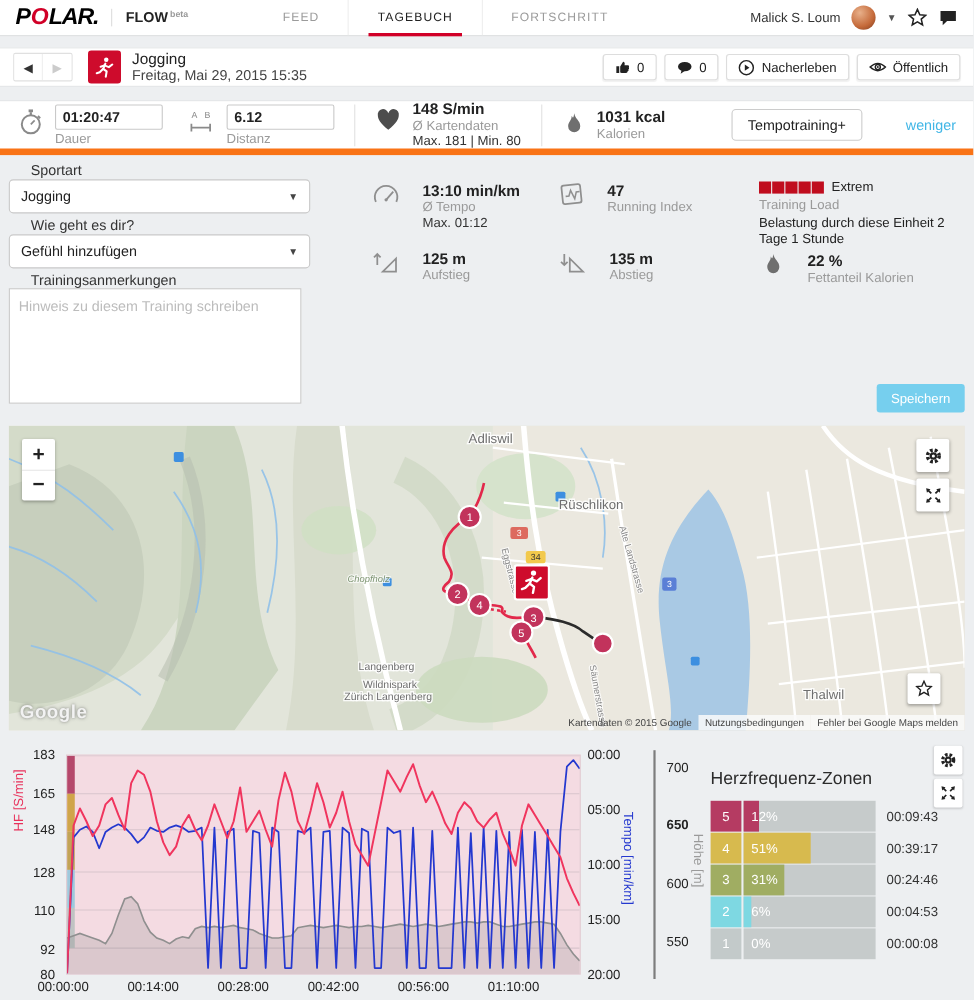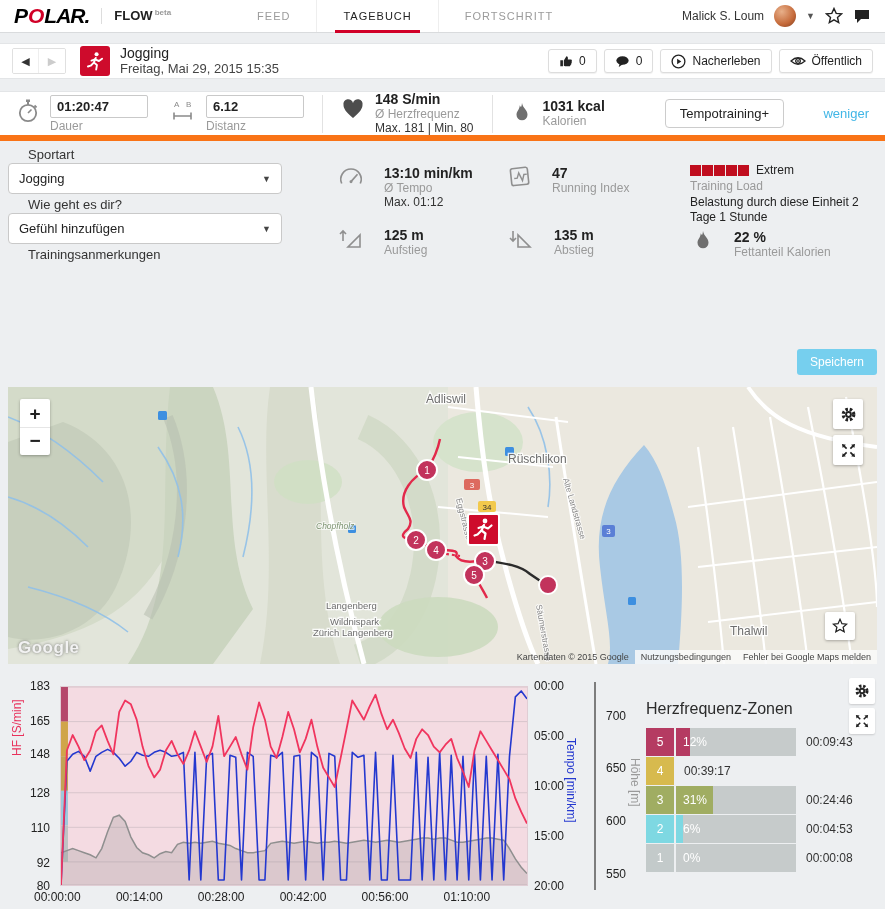--- a/index.html
+++ b/index.html
@@ -81,21 +81,21 @@
   .parklabel{fill:#7d9471;font-style:italic;}
   
   .bottom{margin:14px 8px 0;position:relative;height:234px;}
   .chartbox{position:absolute;left:0;top:0;width:632px;height:234px;}
   .plot{position:absolute;left:52px;top:8px;width:468px;height:200px;background:#f4dbe2;border:1px solid #e0cdd4;}
   .plot svg{position:absolute;inset:0;width:100%;height:100%;}
   .tick{position:absolute;font-size:12px;color:#222;}
   #hf-ticks{position:absolute;left:0;top:8px;width:46px;height:200px;}
   #hf-ticks .tick{right:4px;}
   #tempo-ticks{position:absolute;left:526px;top:8px;width:44px;height:200px;}
-  #hoehe-ticks{position:absolute;left:596px;top:22px;width:34px;height:200px;}
+  #hoehe-ticks{position:absolute;left:596px;top:4px;width:34px;height:200px;}
   #x-ticks{position:absolute;left:0;top:212px;width:632px;height:16px;}
   .axlabel{position:absolute;font-size:12px;}
   .hf-axlabel{left:2px;top:78px;transform:rotate(-90deg);transform-origin:left top;color:#e8315b;}
   .tempo-axlabel{left:556px;top:60px;writing-mode:vertical-rl;color:#2438cf;}
   .hoehe-axlabel{left:620px;top:80px;writing-mode:vertical-rl;color:#9a9a9a;}
   .hoehe-axis{position:absolute;left:586px;top:4px;width:2px;height:208px;background:#7d7d7d;}
   
   .zones{position:absolute;left:632px;top:0;width:237px;height:234px;}
   .zones-title{font-size:16px;color:#2b2b2b;margin:22px 0 10px 6px;}
   .zctl{position:absolute;width:26px;height:26px;right:2px;background:#fff;border-radius:2px;box-shadow:0 1px 2px rgba(0,0,0,.15);display:flex;align-items:center;justify-content:center;cursor:pointer;}
@@ -212,21 +212,21 @@
       <div class="slabel">Distanz</div>
     </div>
   </div>
   <div class="sep"></div>
   <div class="sgroup">
     <svg class="sicon" width="24" height="22" viewBox="0 0 24 22" style="margin-top:6px;">
         <path d="M12 20 C4.5 14 2.5 10 2.5 7 A4.6 4.6 0 0 1 12 5 A4.6 4.6 0 0 1 21.5 7 C21.5 10 19.5 14 12 20 Z" fill="#4d4d4d"></path>
       </svg>
     <div>
       <div class="sval">148 S/min</div>
-      <div class="ssub">Ø Herzfrequenz</div>
+      <div class="ssub">Ø Kartendaten</div>
       <div class="sminmax">Max. 181  |  Min. 80</div>
     </div>
   </div>
   <div class="sep"></div>
   <div class="sgroup">
     <svg class="sicon" width="22" height="24" viewBox="0 0 24 26" style="margin-top:2px;">
         <path d="M12 2 C13 8 18 9 18 15 A6 6 0 0 1 6 15 C6 10.5 9.5 9.5 9.5 4.5 C10.8 7 11.3 7.5 12 2 Z" fill="#6f6f6f"></path>
       </svg>
     <div>
       <div class="sval">1031 kcal</div>
@@ -242,20 +242,21 @@
   <div class="selectbox" style="left:8px;top:22px;">
     <span>Jogging</span>
     <span class="sb-caret">▼</span>
   </div>
   <div class="flabel" style="left:8px;top:56px;">Wie geht es dir?</div>
   <div class="selectbox" style="left:8px;top:72px;">
     <span>Gefühl hinzufügen</span>
     <span class="sb-caret">▼</span>
   </div>
   <div class="flabel" style="left:8px;top:106px;">Trainingsanmerkungen</div>
+  <textarea class="notes" placeholder="Hinweis zu diesem Training schreiben" style=""></textarea>
   <button class="savebtn">Speichern</button>
 
   <div class="metric" style="left:338px;top:24px;">
     <svg class="micon" width="26" height="24" viewBox="0 0 28 24">
         <path d="M4 19 A11 11 0 1 1 24 19" fill="none" stroke="#8f8f8f" stroke-width="1.8"></path>
         <path d="M14 17 L21 9" stroke="#8f8f8f" stroke-width="1.8"></path>
         <circle cx="14" cy="17" r="1.6" fill="#8f8f8f"></circle>
       </svg>
     <div>
       <div class="mval">13:10 min/km</div>
@@ -480,21 +481,21 @@
         <span class="tick" style="top: -7px; left: 0px;">00:00</span>
         <span class="tick" style="top: 43px; left: 0px;">05:00</span>
         <span class="tick" style="top: 93px; left: 0px;">10:00</span>
         <span class="tick" style="top: 143px; left: 0px;">15:00</span>
         <span class="tick" style="top: 193px; left: 0px;">20:00</span>
       </div>
     <div class="axlabel tempo-axlabel">Tempo [min/km]</div>
     <div class="hoehe-axis"></div>
     <div id="hoehe-ticks">
         <span class="tick" style="top: 8.78947px; left: 2px;">700</span>
-        <span class="tick" style="top: 61.4211px; left: 2px;">650</span>
+        <span class="tick" style="top: 61.4211px; left: 2px; font-weight: bold;">650</span>
         <span class="tick" style="top: 114.053px; left: 2px;">600</span>
         <span class="tick" style="top: 166.684px; left: 2px;">550</span>
       </div>
     <div class="axlabel hoehe-axlabel">Höhe [m]</div>
     <div id="x-ticks">
         <span class="tick" style="left: 26px; top: 0px;">00:00:00</span>
         <span class="tick" style="left: 107.9px; top: 0px;">00:14:00</span>
         <span class="tick" style="left: 189.8px; top: 0px;">00:28:00</span>
         <span class="tick" style="left: 271.7px; top: 0px;">00:42:00</span>
         <span class="tick" style="left: 353.6px; top: 0px;">00:56:00</span>
@@ -524,20 +525,24 @@
     <div class="zone-row">
       <div class="zone-num" style="background: rgb(181, 59, 98);">5</div>
       <div class="zone-track">
           <div class="zone-fill" style="background: rgb(181, 59, 98); width: 12%;"></div>
           <span class="zone-pct">12%</span>
         </div>
       <div class="zone-time">00:09:43</div>
     </div>
     <div class="zone-row">
       <div class="zone-num" style="background: rgb(215, 186, 78);">4</div>
+      <div class="zone-track">
+          <div class="zone-fill" style="background: rgb(215, 186, 78); width: 51%;"></div>
+          <span class="zone-pct">51%</span>
+        </div>
       <div class="zone-time">00:39:17</div>
     </div>
     <div class="zone-row">
       <div class="zone-num" style="background: rgb(160, 173, 98);">3</div>
       <div class="zone-track">
           <div class="zone-fill" style="background: rgb(160, 173, 98); width: 31%;"></div>
           <span class="zone-pct">31%</span>
         </div>
       <div class="zone-time">00:24:46</div>
     </div>

